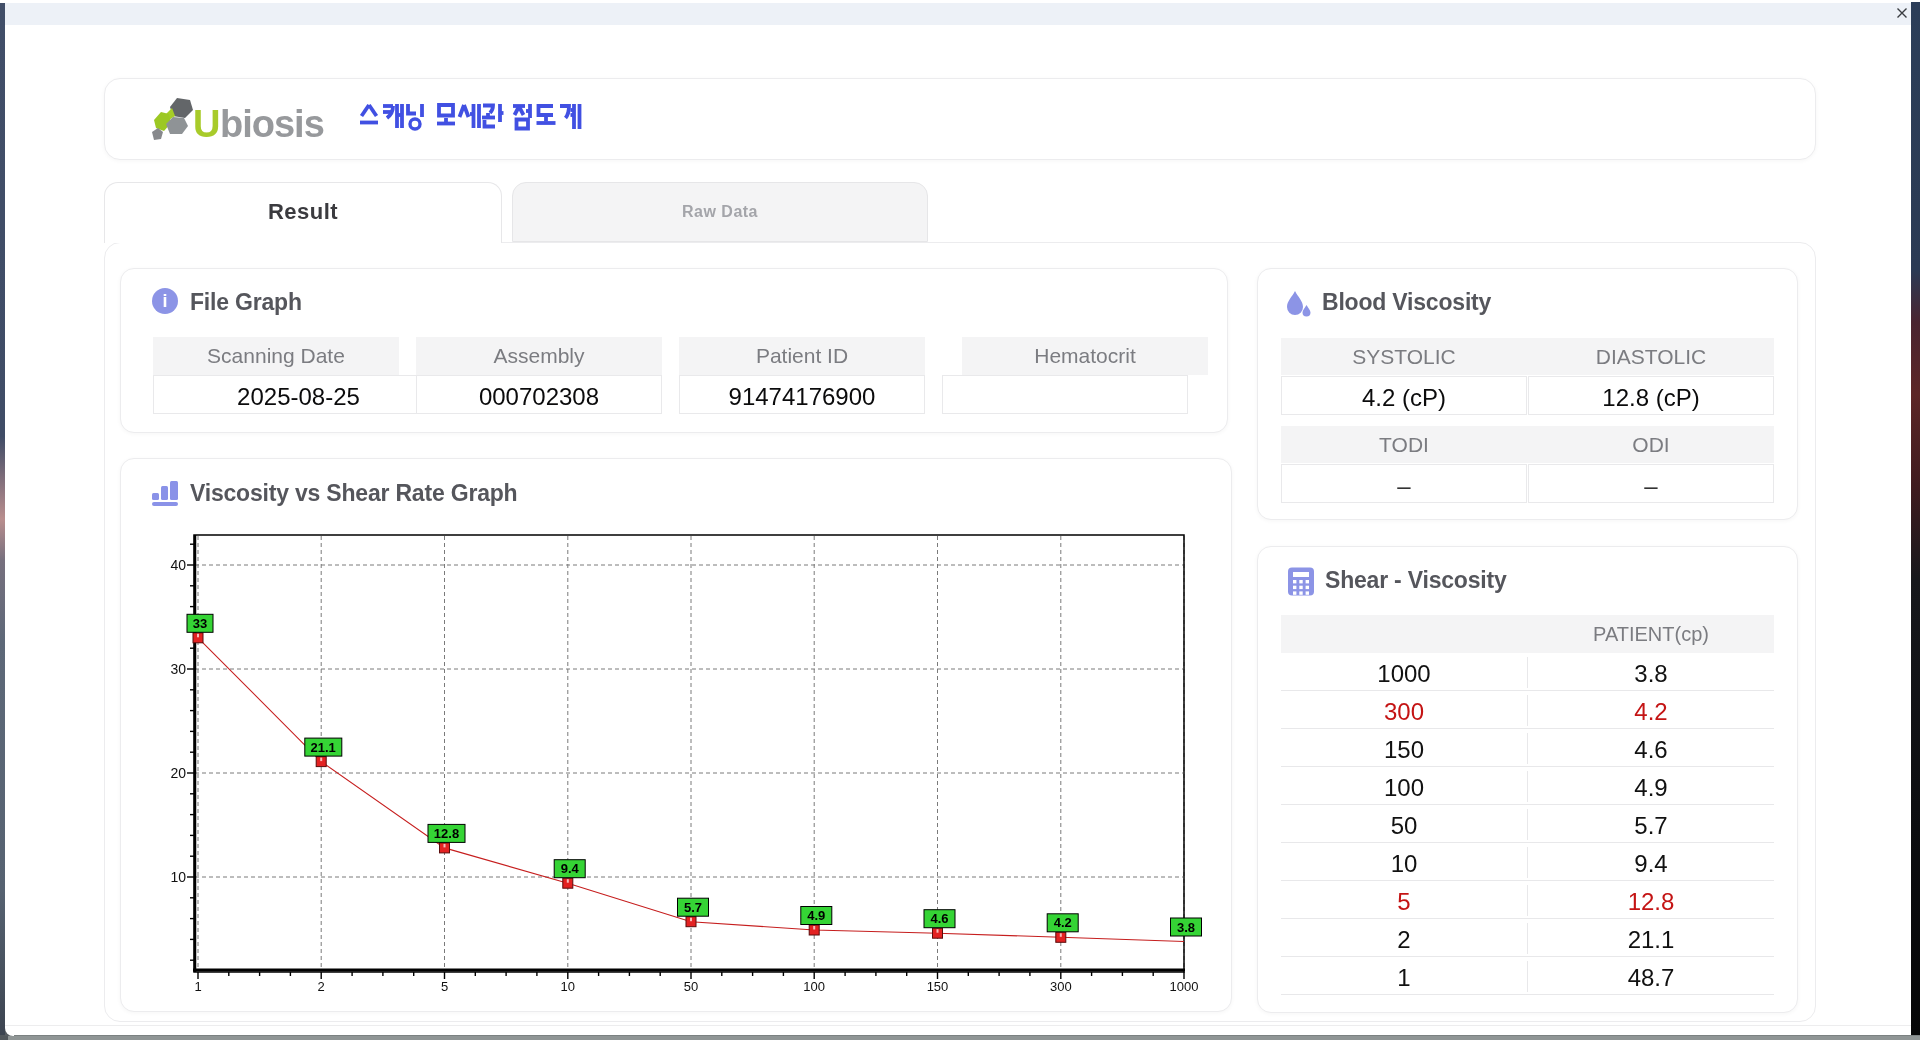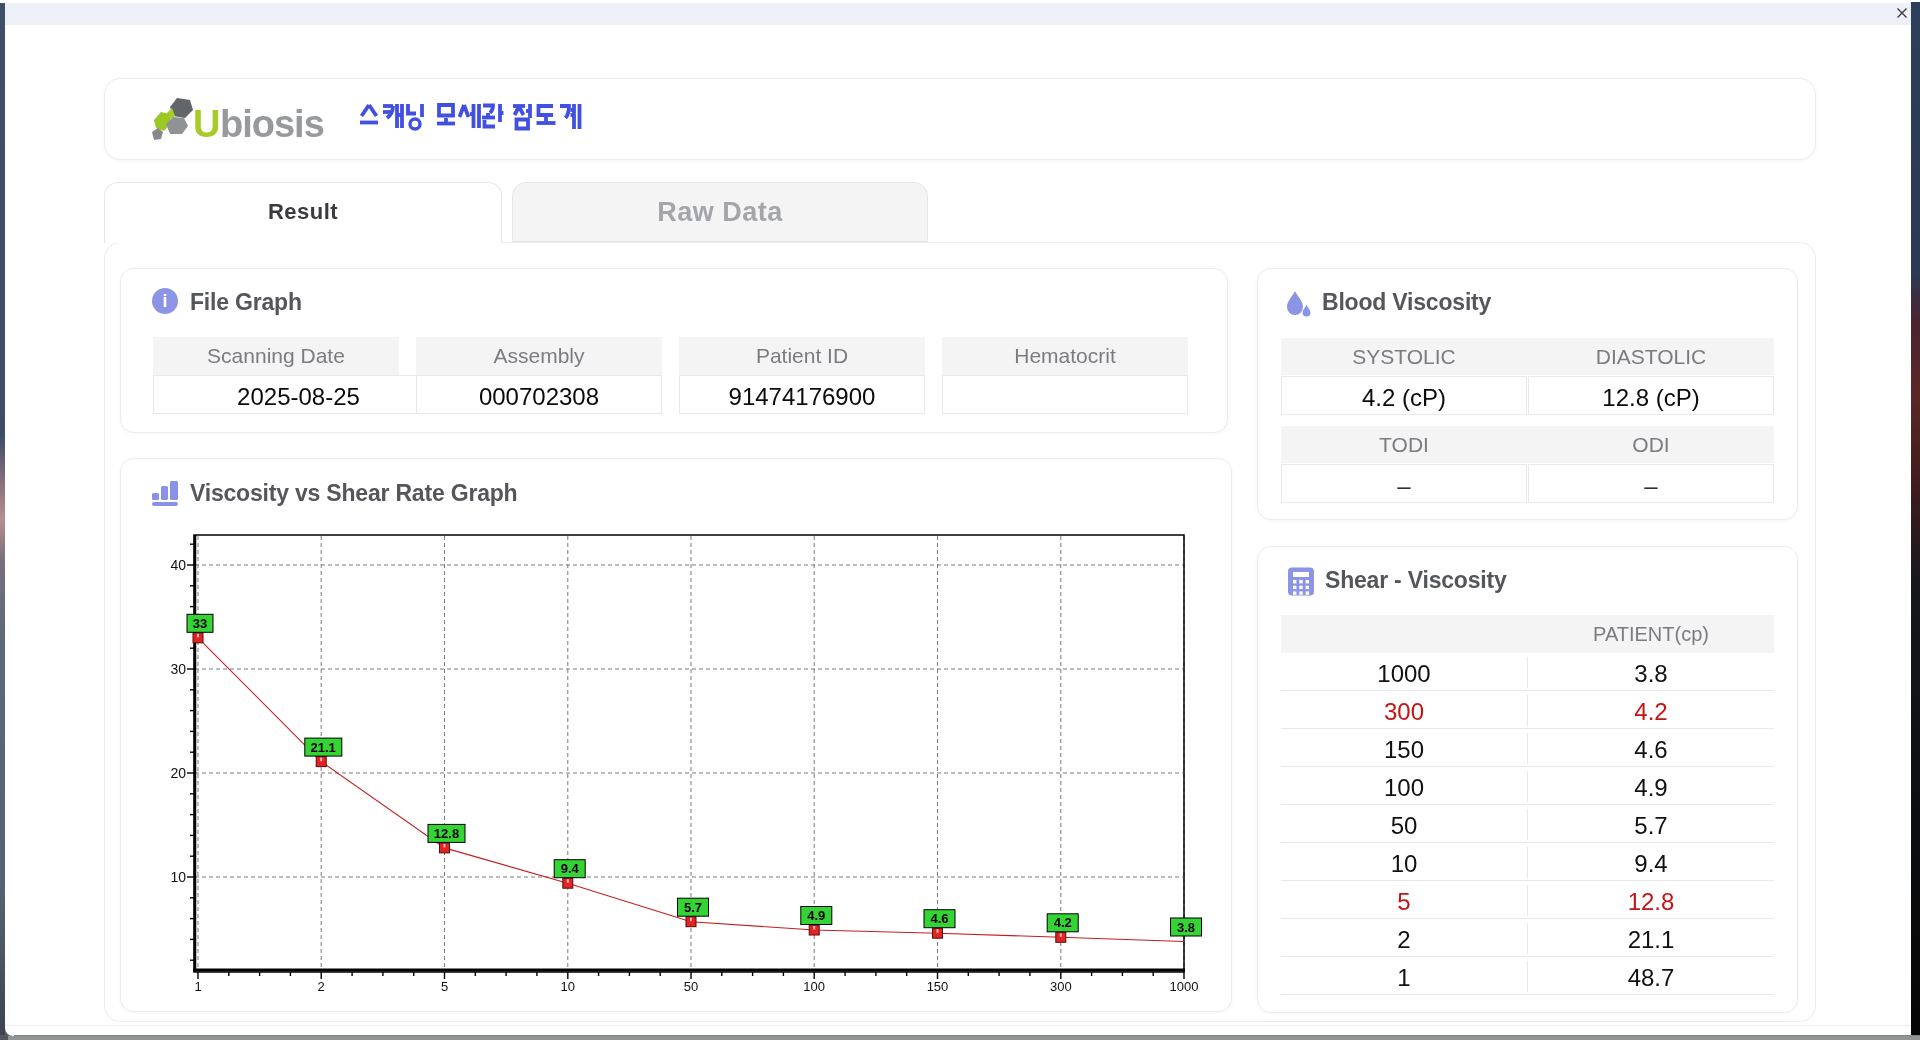--- a/index.html
+++ b/index.html
@@ -83,41 +83,41 @@
     <path d="M 203.0 4 H 212.0 C 212.0 9.0 211.0 13.0 208.5 16.0" fill="none" stroke="#4150e2" stroke-width="3.8"></path>
     <path d="M 217.0 2 V 27" fill="none" stroke="#4150e2" stroke-width="3.8"></path>
     <path d="M 222.5 2 V 27" fill="none" stroke="#4150e2" stroke-width="3.8"></path>
     <path d="M 213.5 8 H 217.0" fill="none" stroke="#4150e2" stroke-width="3.8"></path>
     <path d="M 213.5 13 H 217.0" fill="none" stroke="#4150e2" stroke-width="3.8"></path>
   </svg>
 
 <div class="abs" style="left:512px;top:182px;width:416px;height:60px;background:#f4f4f5;
   border:1px solid #e6e6e8;border-radius:14px 14px 0 0;"></div>
 <div class="abs" style="left:512px;top:182px;width:416px;height:56px;color:#a4a5aa;
-  font-weight:bold;font-size:27px;letter-spacing:0.5px;text-align:center;line-height:60px;">Raw Data</div>
+  font-weight:bold;font-size:16px;letter-spacing:0.5px;text-align:center;line-height:60px;">Raw Data</div>
 
 <div class="abs" style="left:104px;top:242px;width:1712px;height:780px;background:#fff;
   border:1px solid #ececee;border-radius:16px;"></div>
 
 <div class="abs" style="left:104px;top:182px;width:398px;height:61px;background:#fff;
   border:1px solid #e7e7e9;border-bottom:none;border-radius:14px 14px 0 0;"></div>
 <div class="abs" style="left:104px;top:182px;width:398px;height:56px;color:#3b3b3f;
   font-weight:bold;font-size:22px;letter-spacing:0.5px;text-align:center;line-height:60px;">Result</div>
 
 <div class="card" style="left:120px;top:268px;width:1108px;height:165px;">
   <div class="abs" style="left:31px;top:19px;width:26px;height:26px;border-radius:50%;background:#8c94e6;
     color:#fff;font-weight:bold;font-size:18px;text-align:center;line-height:26px;">i</div>
   <div class="ctitle" style="left:69px;top:20px;">File Graph</div>
   <div class="hcell" style="left:32px;top:68px;width:246px;height:38px;line-height:38px;">Scanning Date</div>
     <div class="vcell" style="left:32px;top:106px;width:291px;height:39px;line-height:41px;">2025-08-25</div>
     <div class="hcell" style="left:295px;top:68px;width:246px;height:38px;line-height:38px;">Assembly</div>
     <div class="vcell" style="left:295px;top:106px;width:246px;height:39px;line-height:41px;">000702308</div>
     <div class="hcell" style="left:558px;top:68px;width:246px;height:38px;line-height:38px;">Patient ID</div>
     <div class="vcell" style="left:558px;top:106px;width:246px;height:39px;line-height:41px;">91474176900</div>
-    <div class="hcell" style="left:821px;top:68px;width:246px;height:38px;line-height:38px;">Hematocrit</div>
+    <div class="hcell" style="left:841px;top:68px;width:246px;height:38px;line-height:38px;">Hematocrit</div>
     <div class="vcell" style="left:821px;top:106px;width:246px;height:39px;line-height:41px;"></div>
 </div>
 
 <div class="card" style="left:120px;top:458px;width:1112px;height:554px;">
   <svg class="abs" style="left:30px;top:21px;" width="28" height="28" viewBox="0 0 28 28">
     <rect x="1" y="13" width="7" height="7" rx="1.5" fill="#8a92e8"></rect>
     <rect x="10" y="6" width="7" height="14" rx="1.5" fill="#8a92e8"></rect>
     <rect x="19" y="1" width="8" height="19" rx="1.5" fill="#8a92e8"></rect>
     <rect x="1" y="22" width="26" height="4" rx="2" fill="#8a92e8"></rect>
   </svg>

